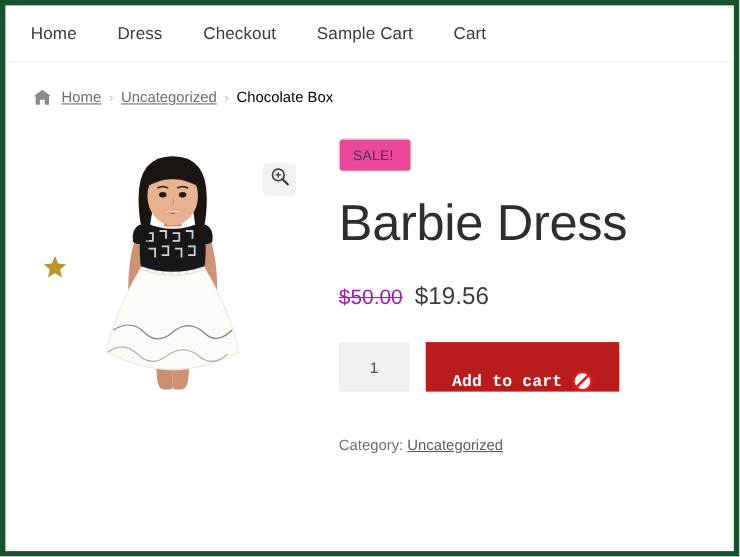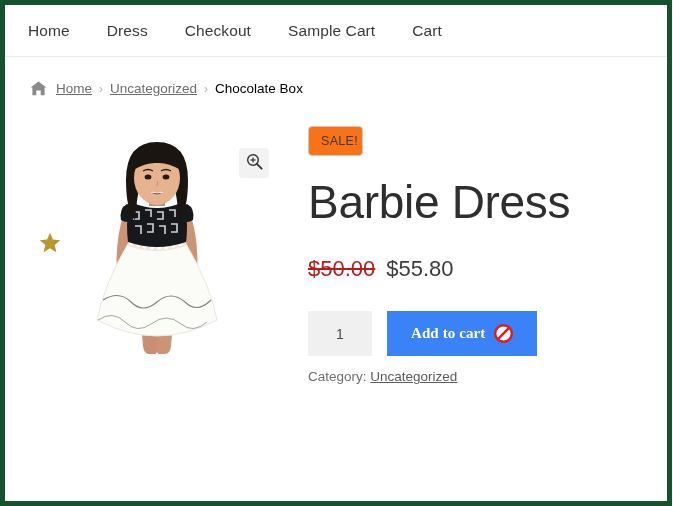--- a/index.html
+++ b/index.html
@@ -129,42 +129,42 @@
 
   .summary {
     padding-left: 16px;
     padding-top: 2px;
     flex: 1;
   }
   .sale-badge {
     display: inline-block;
     border: 1px solid #c9c9c9;
     border-radius: 4px;
-    padding: 7px 4px 7px 12px;
+    padding: 7px 15px 7px 12px;
     font-size: 12.5px;
     color: #3c3c3c;
     letter-spacing: 0.3px;
-    background: #f97316;
+    background: #ec4899;
   }
   .product-title {
     font-size: 46px;
     font-weight: 300;
     color: #2e2e2e;
     margin: 22px 4px 0 0;
     line-height: 1.05;
     letter-spacing: -0.3px;
   }
   .price-row {
     margin-top: 30px;
     display: flex;
     align-items: baseline;
   }
   .price-old {
-    font-size: 22px;
-    color: #b91c1c;
+    font-size: 19px;
+    color: #a21caf;
     text-decoration: line-through;
     font-weight: 400;
   }
   .price-new {
     font-size: 22px;
     color: #3d3d3d;
     margin-left: 11px;
     font-weight: 400;
   }
   .cart-row {
@@ -179,42 +179,42 @@
     border: none;
     outline: none;
     text-align: center;
     font-size: 14px;
     color: #4a4a4a;
     font-family: "Liberation Sans", sans-serif;
     box-sizing: border-box;
   }
   .add-to-cart {
     margin-left: 15px;
-    background: #3b82f6;
+    background: #b91c1c;
     color: #ffffff;
     border: none;
     height: 45px;
     padding: 0 24px;
     font-size: 15px;
     font-weight: bold;
-    font-family: Liberation Serif, serif;
+    font-family: Liberation Mono, monospace;
     cursor: not-allowed;
     display: flex;
-    align-items: center;
+    align-items: flex-end;
     letter-spacing: 0.1px;
     position: relative;
   }
   .not-allowed-icon {
     width: 19px;
     height: 19px;
     margin-left: 9px;
     display: inline-block;
   }
   .meta {
-    margin-top: 13px;
+    margin-top: 41px;
     font-size: 13.5px;
     color: #6e6e6e;
   }
   .meta-link {
     color: #5c5c5c;
     text-decoration: underline;
     cursor: pointer;
   }
 </style>
 </head>
@@ -335,21 +335,21 @@
         </div>
       </div>
 
       <div class="summary">
         <div class="sale-badge">SALE!</div>
 
         <h1 class="product-title">Barbie Dress</h1>
 
         <div class="price-row">
           <span class="price-old">$50.00</span>
-          <span class="price-new">$55.80</span>
+          <span class="price-new">$19.56</span>
         </div>
 
         <div class="cart-row">
           <input class="qty-input" type="text" value="1" style="">
           <button class="add-to-cart">
             <span>Add to cart</span>
             <span class="not-allowed-icon">
               <svg width="19" height="19" viewBox="0 0 19 19" xmlns="http://www.w3.org/2000/svg">
                 <circle cx="9.5" cy="9.5" r="8.3" fill="#ffffff" stroke="#e01b1b" stroke-width="2.4"></circle>
                 <line x1="4.2" y1="14.8" x2="14.8" y2="4.2" stroke="#e01b1b" stroke-width="2.4"></line>

